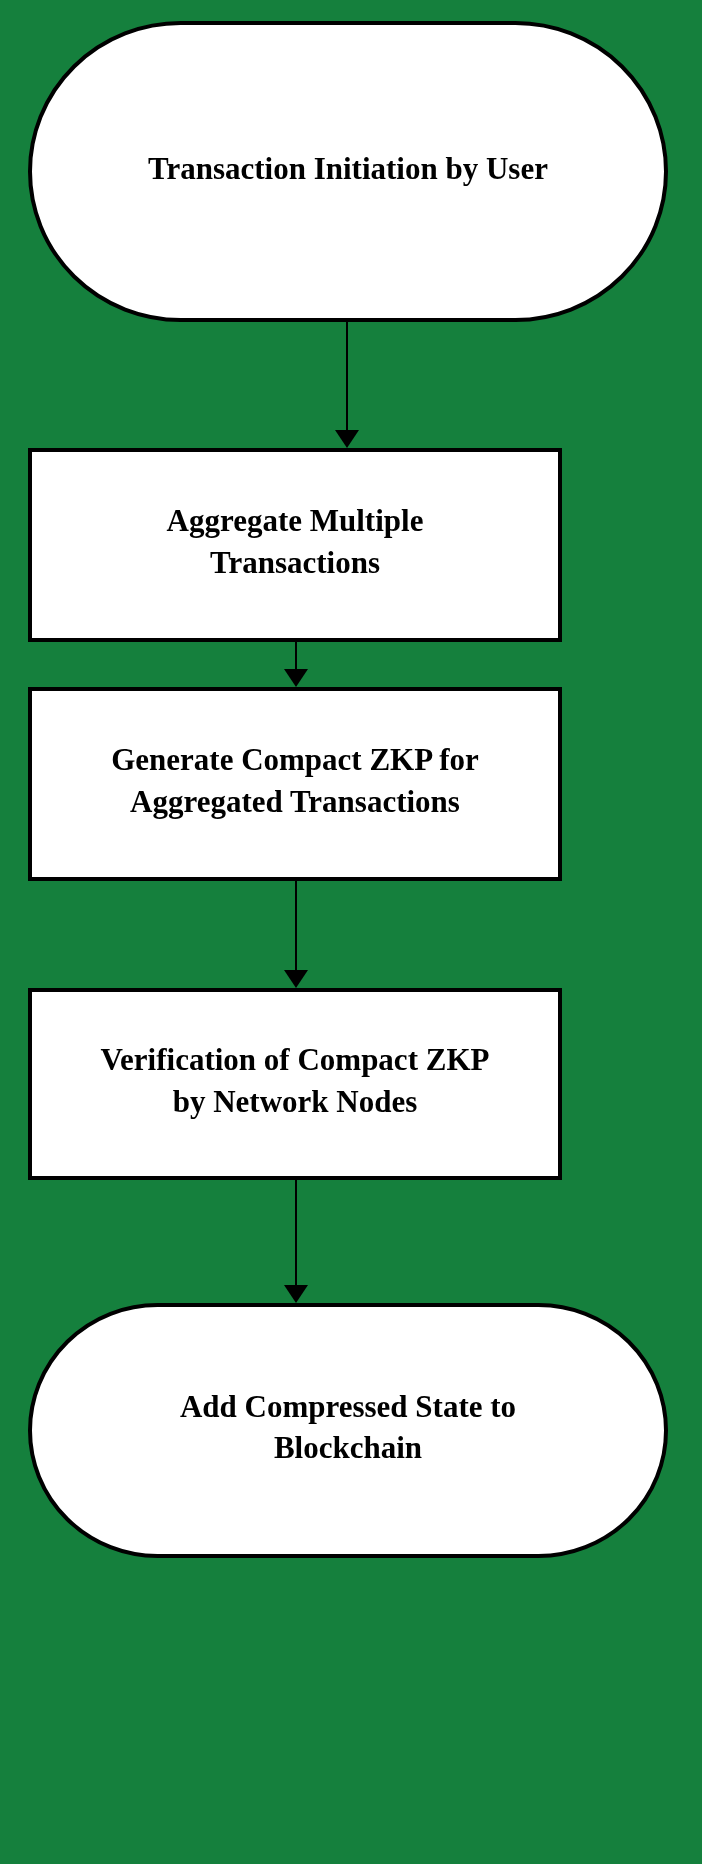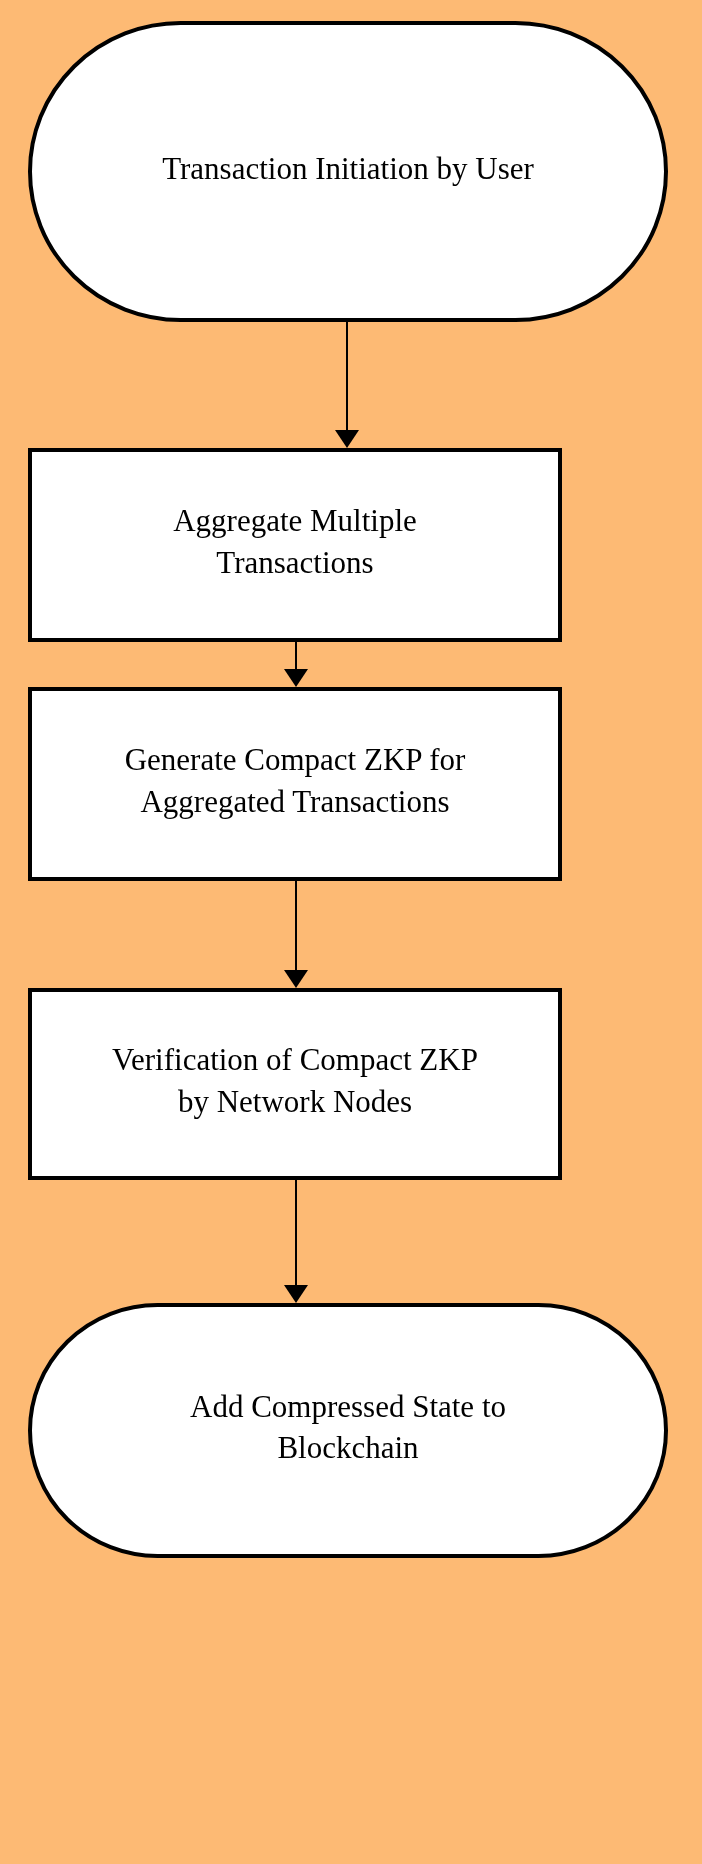--- a/index.html
+++ b/index.html
@@ -8,22 +8,23 @@
     padding: 0;
     background: #ffffff;
   }
   body {
     font-family: "Liberation Serif", "DejaVu Serif", serif;
   }
   #flow-root {
     position: relative;
     width: 702px;
     height: 1864px;
-    background: #fdba74;
+    background: #15803d;
     overflow: hidden;
+    font-weight: bold;
   }
   #flow-svg {
     position: absolute;
     left: 0;
     top: 0;
     width: 702px;
     height: 1864px;
     display: block;
   }
   .node-shape {

